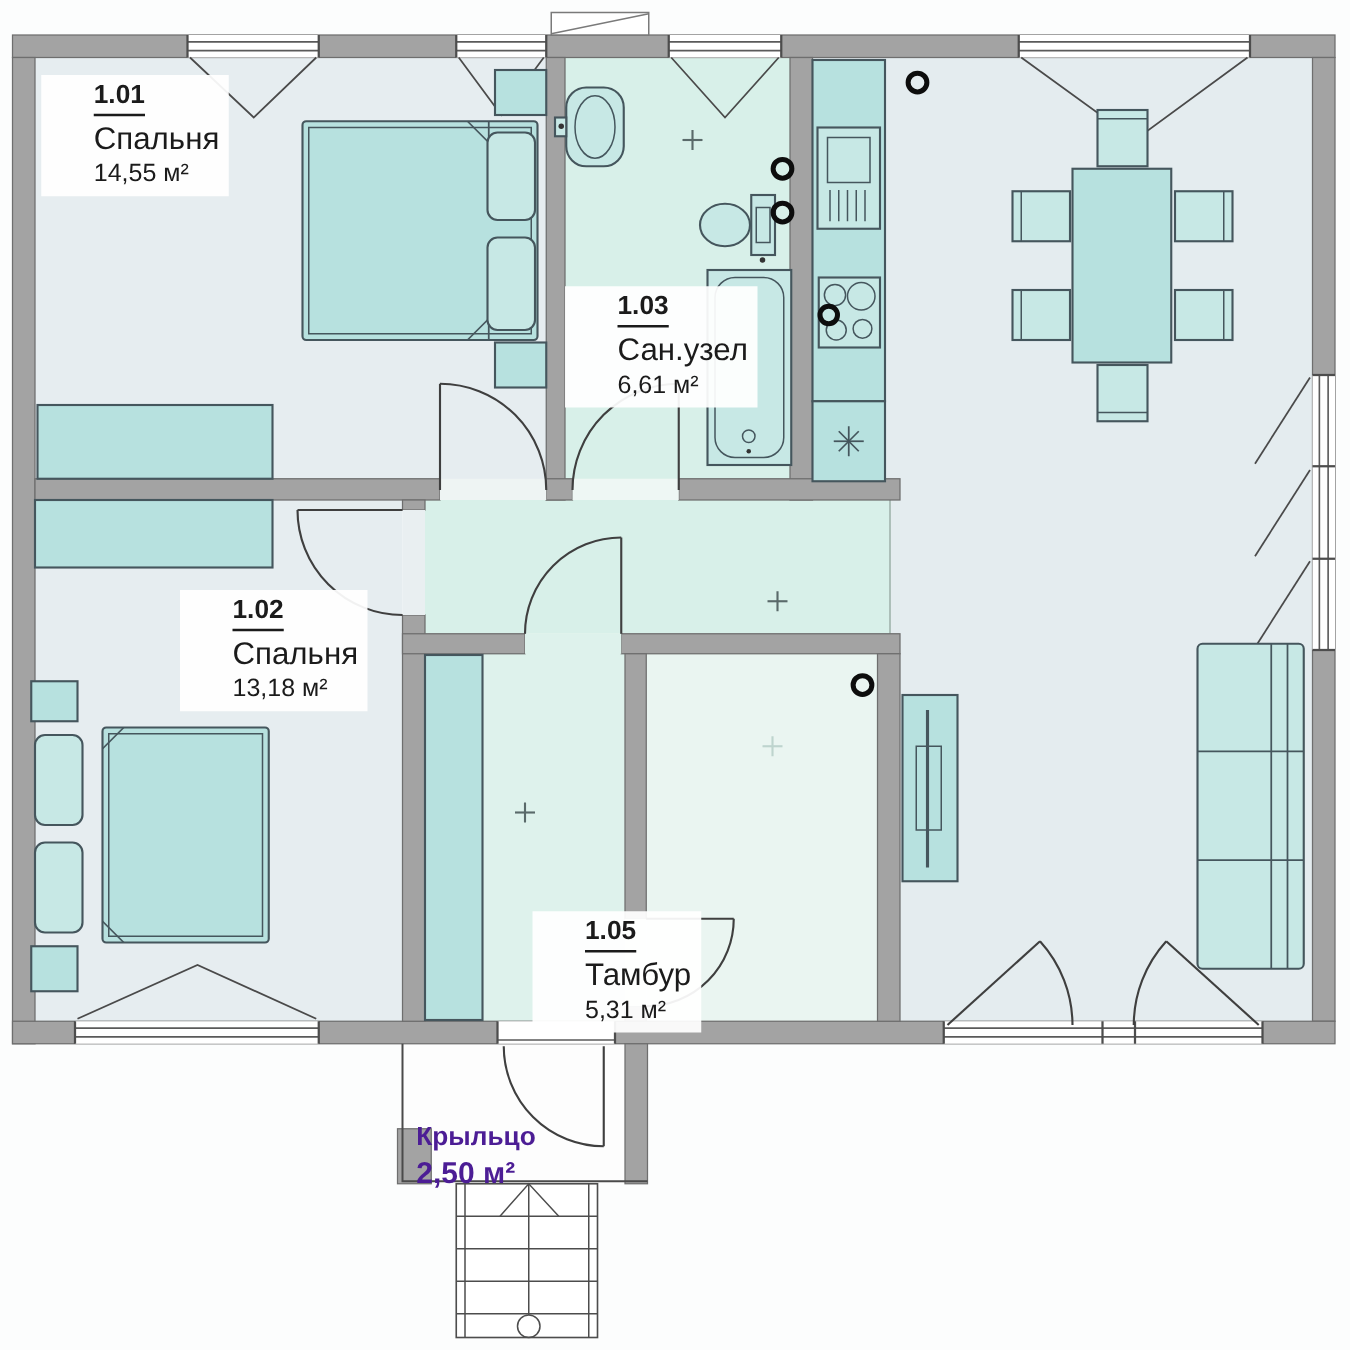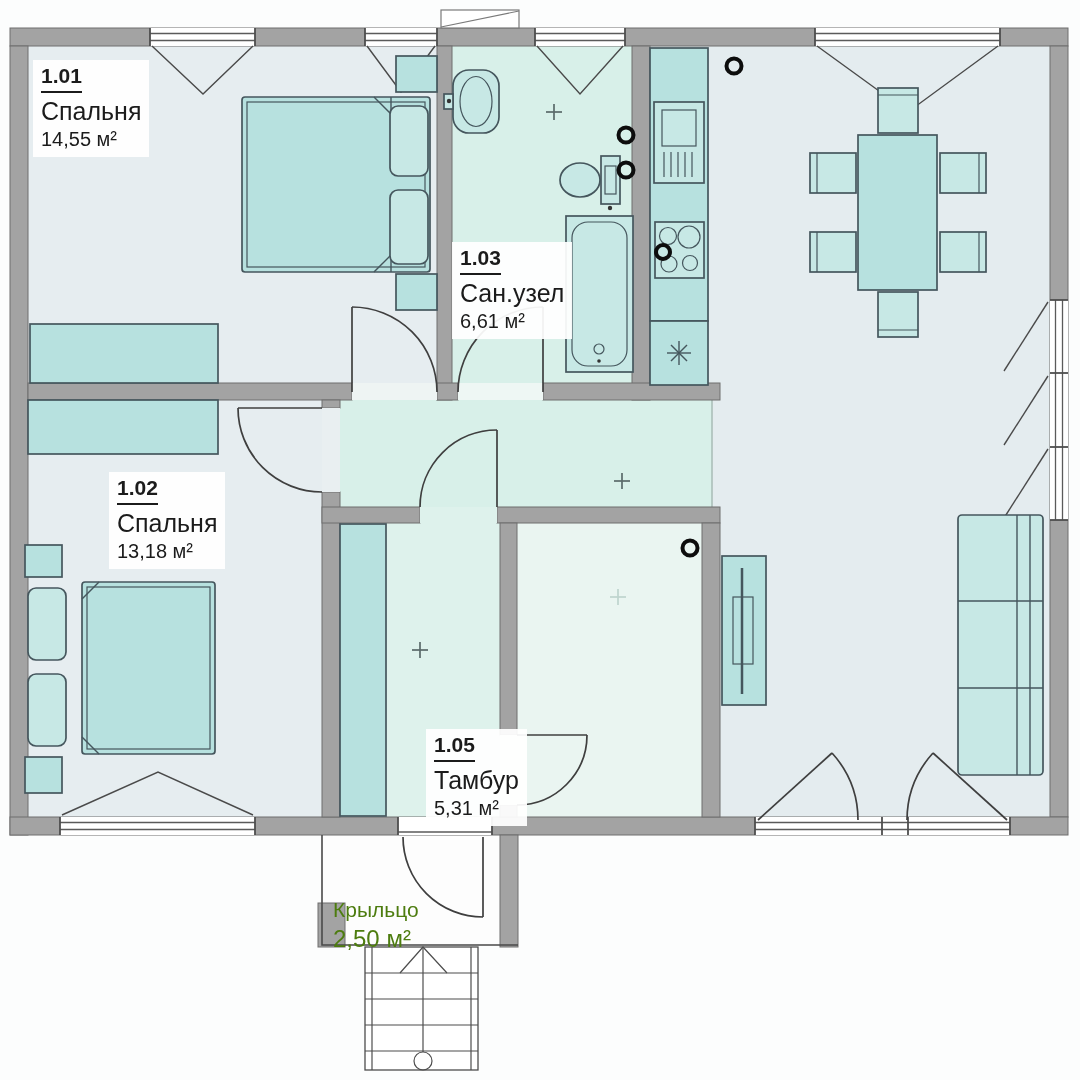--- a/index.html
+++ b/index.html
@@ -24,22 +24,22 @@
   .ring{fill:none;stroke:#0d0d0d;stroke-width:4;}
   .plus{stroke:#5a6a6a;stroke-width:1.7;}
   .plus-faint{stroke:#bed4ce;stroke-width:1.7;}
   .stair{fill:#ffffff;stroke:#4d4d4d;stroke-width:1.3;}
   .sline{stroke:#4d4d4d;stroke-width:1.2;fill:none;}
   
   .room-label{position:absolute;background:rgba(255,255,255,0.93);padding:3px 8px 5px 8px;color:#1b1b1b;line-height:1.28;white-space:nowrap;}
   .room-label .num{display:inline-block;font-weight:700;font-size:21px;border-bottom:2px solid #1b1b1b;padding-bottom:1px;margin-bottom:2px;}
   .room-label .nm{font-size:25px;}
   .room-label .ar{font-size:20px;}
-  .room-label div{white-space:nowrap;}
-  .porch-label{position:absolute;background:transparent;color:#4d7c0f;line-height:1.3;}
+  .room-label div{white-space:nowrap;margin-left:34px;}
+  .porch-label{position:absolute;background:transparent;color:#4c1d95;line-height:1.3;font-weight:bold;}
   .porch-label .nm{font-size:21px;}
   .porch-label .ar{font-size:24px;}
 </style>
 </head>
 <body>
 
 <div class="canvas">
 <svg width="1080" height="1080" viewBox="0 0 1080 1080">
 
   <g>
@@ -358,27 +358,27 @@
     </g>
   </g>
 </svg>
 
 <div class="room-label" style="left:33px;top:60px">
   <div><span class="num">1.01</span></div>
   <div class="nm">Спальня</div>
   <div class="ar">14,55 м²</div>
 </div>
 
-<div class="room-label" style="left:109px;top:472px">
+<div class="room-label" style="left:144px;top:472px">
   <div><span class="num">1.02</span></div>
   <div class="nm">Спальня</div>
   <div class="ar">13,18 м²</div>
 </div>
 
-<div class="room-label" style="left:452px;top:242px">
+<div class="room-label" style="left:452px;top:229px">
   <div><span class="num">1.03</span></div>
   <div class="nm">Сан.узел</div>
   <div class="ar">6,61 м²</div>
 </div>
 
 
 <div class="room-label" style="left:426px;top:729px">
   <div><span class="num">1.05</span></div>
   <div class="nm">Тамбур</div>
   <div class="ar">5,31 м²</div>

